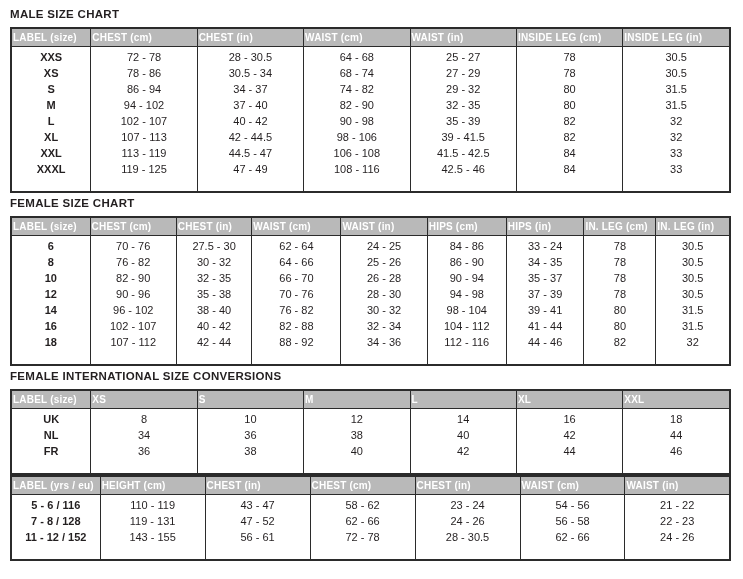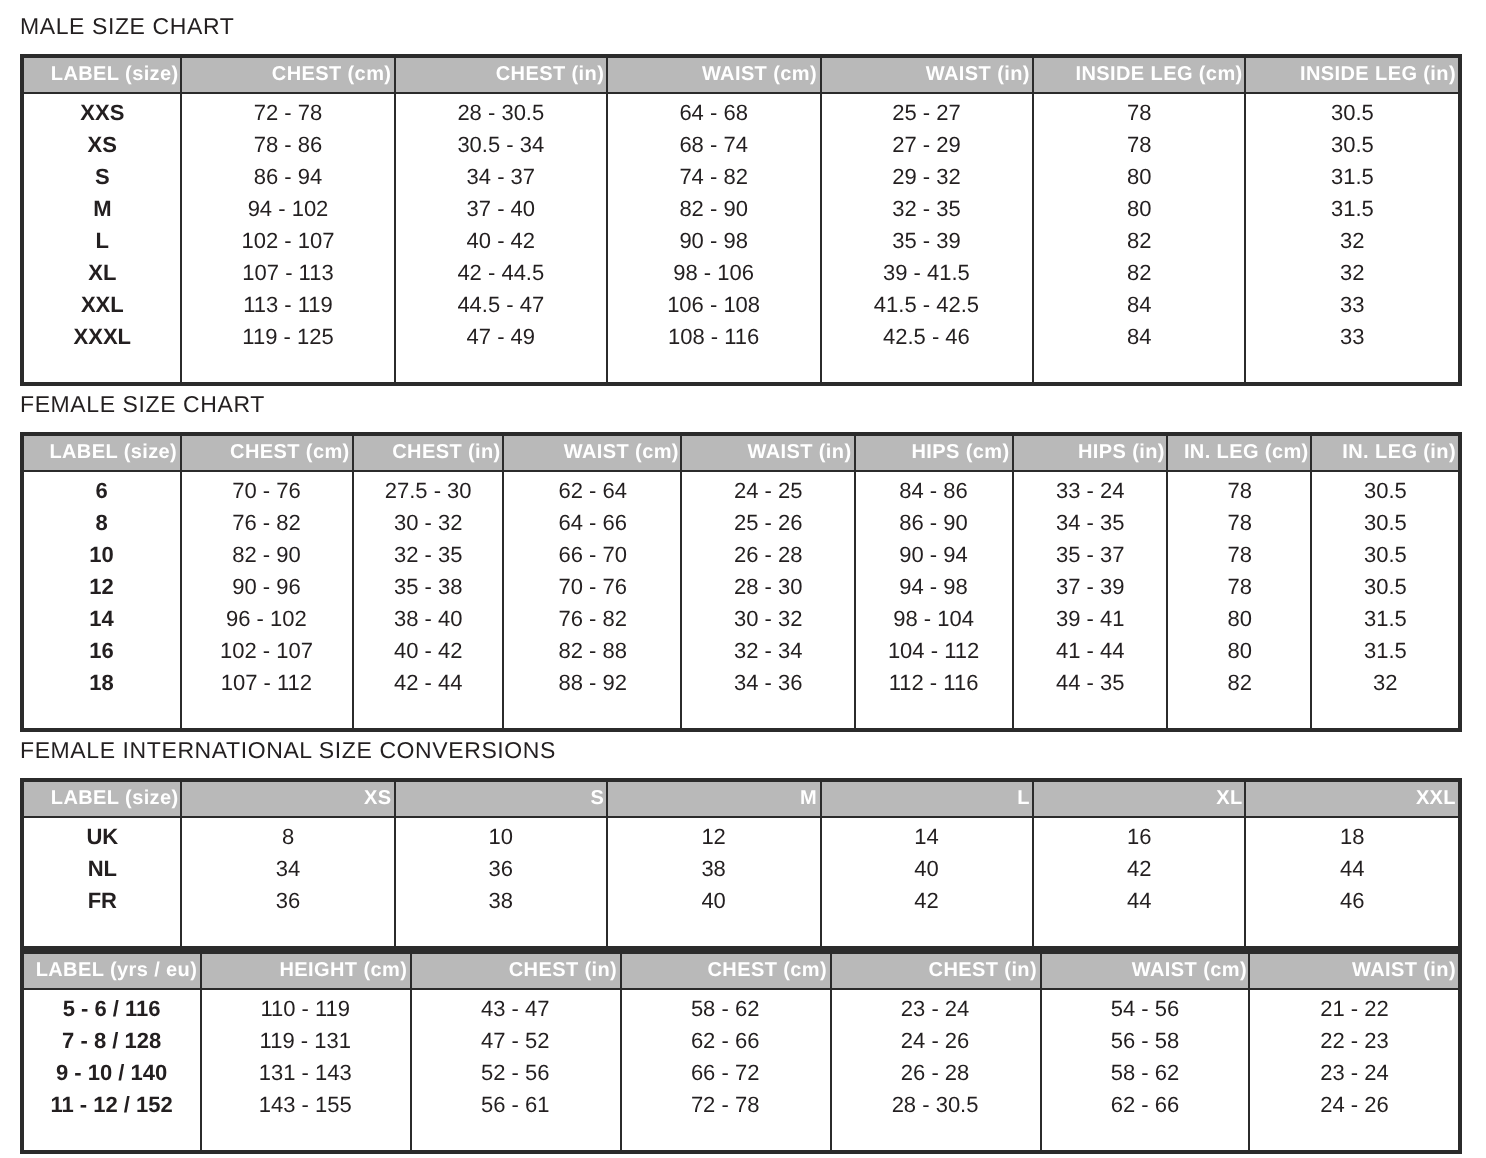--- a/index.html
+++ b/index.html
@@ -12,21 +12,21 @@
     height: 579px;
     font-family: "Liberation Sans", sans-serif;
     color: #231f20;
     overflow: hidden;
   }
   .page {
     padding: 2px 10px 0 10px;
   }
   .section-title {
     font-size: 11.5px;
-    font-weight: 400;
+    font-weight: 700;
     letter-spacing: 0.3px;
     margin: 4px 0 7px 0;
     color: #231f20;
   }
   .size-section:first-child .section-title {
     margin-top: 6px;
   }
   table.size-table {
     width: 721px;
     border-collapse: collapse;
@@ -35,21 +35,21 @@
   }
   table.size-table thead th {
     background: var(--header-bg, #b9b9b9);
     color: var(--header-text, #ffffff);
     font-size: 10px;
     font-weight: 700;
     letter-spacing: 0.2px;
     height: 17px;
     padding: 0 1px;
     border: 1.4px solid var(--border, #2b2b2b);
-    text-align: right;
+    text-align: left;
     white-space: nowrap;
     overflow: hidden;
   }
   table.size-table tbody td {
     text-align: center;
     font-size: 11px;
     height: 16px;
     padding: 0 2px;
     border-left: 1.2px solid var(--border, #2b2b2b);
     border-right: 1.2px solid var(--border, #2b2b2b);
@@ -265,21 +265,21 @@
             <td>80</td>
             <td>31.5</td>
           </tr>
           <tr>
             <td>18</td>
             <td>107 - 112</td>
             <td>42 - 44</td>
             <td>88 - 92</td>
             <td>34 - 36</td>
             <td>112 - 116</td>
-            <td>44 - 35</td>
+            <td>44 - 46</td>
             <td>82</td>
             <td>32</td>
           </tr>
         </tbody>
       </table>
   </section>
 
   <section class="size-section">
     <h2 class="section-title">FEMALE INTERNATIONAL SIZE CONVERSIONS</h2>
     <table class="size-table">
@@ -370,29 +370,20 @@
           <tr>
             <td>7 - 8 / 128</td>
             <td>119 - 131</td>
             <td>47 - 52</td>
             <td>62 - 66</td>
             <td>24 - 26</td>
             <td>56 - 58</td>
             <td>22 - 23</td>
           </tr>
           <tr>
-            <td>9 - 10 / 140</td>
-            <td>131 - 143</td>
-            <td>52 - 56</td>
-            <td>66 - 72</td>
-            <td>26 - 28</td>
-            <td>58 - 62</td>
-            <td>23 - 24</td>
-          </tr>
-          <tr>
             <td>11 - 12 / 152</td>
             <td>143 - 155</td>
             <td>56 - 61</td>
             <td>72 - 78</td>
             <td>28 - 30.5</td>
             <td>62 - 66</td>
             <td>24 - 26</td>
           </tr>
         </tbody>
       </table>

